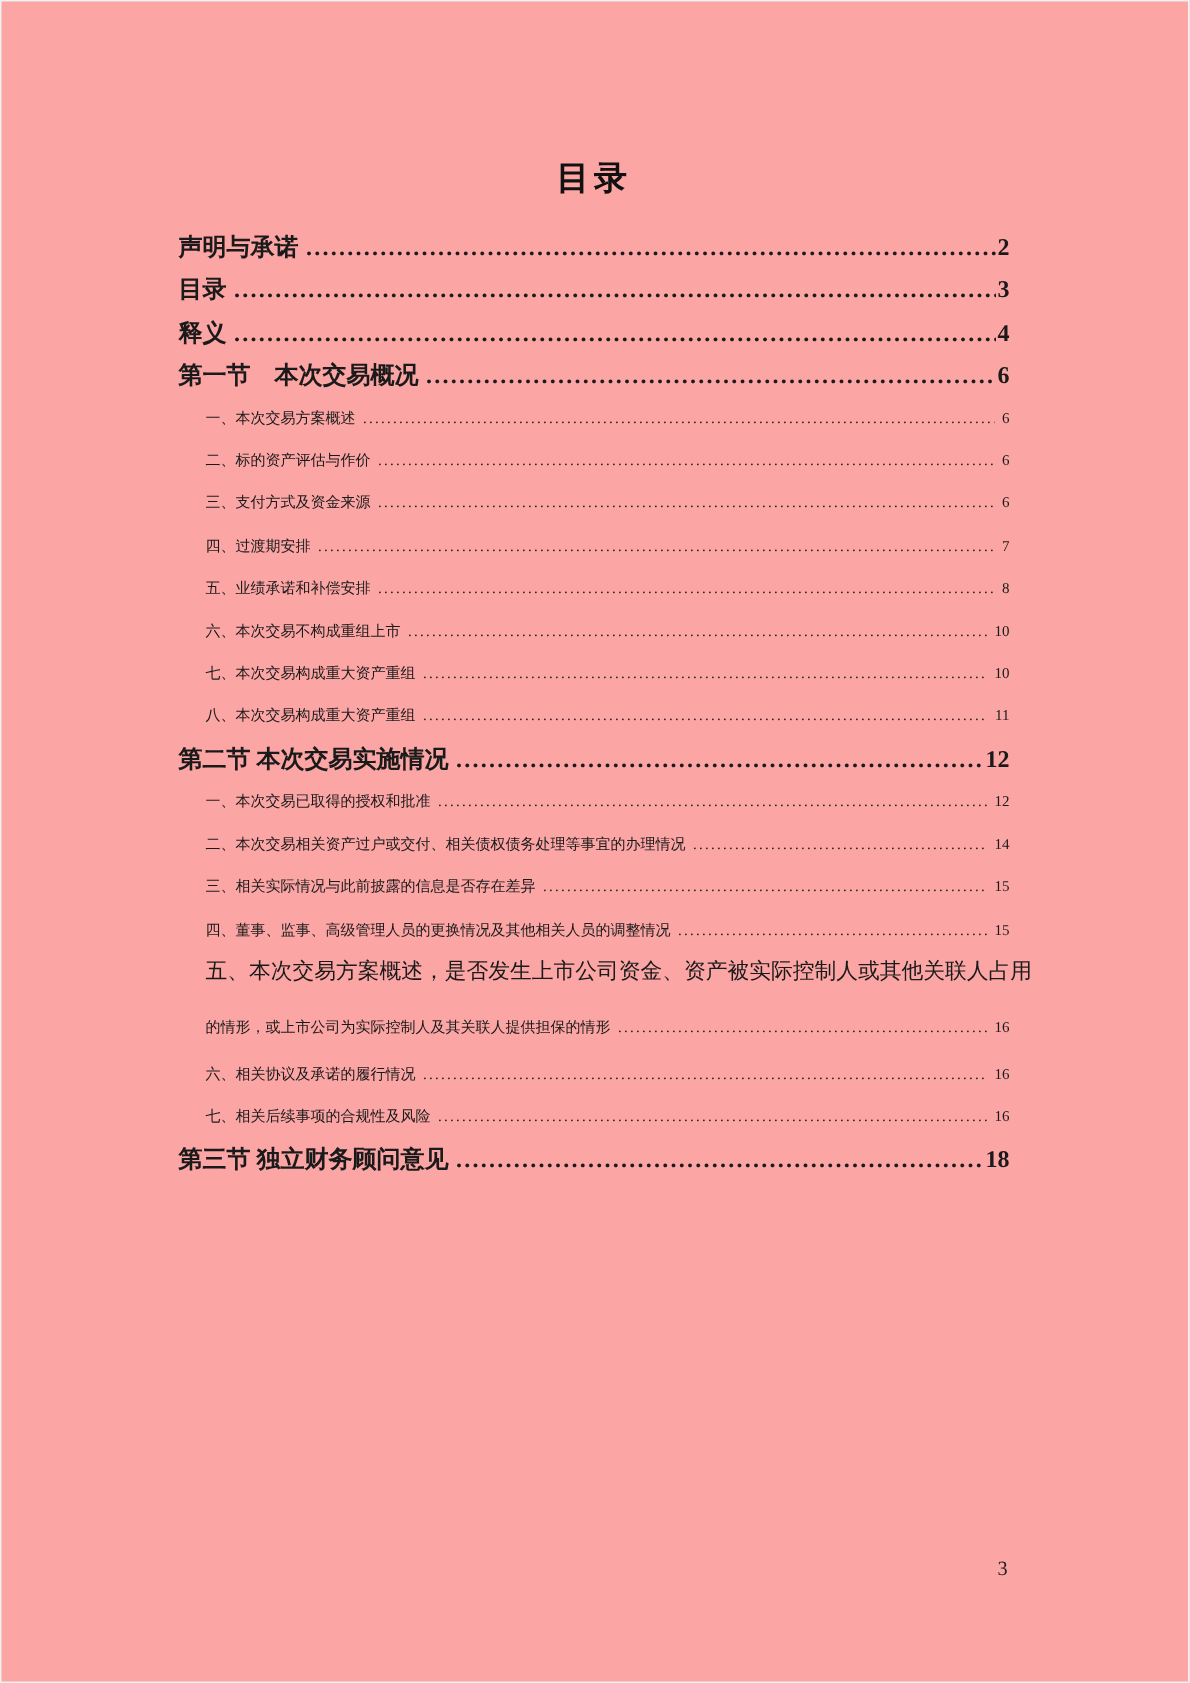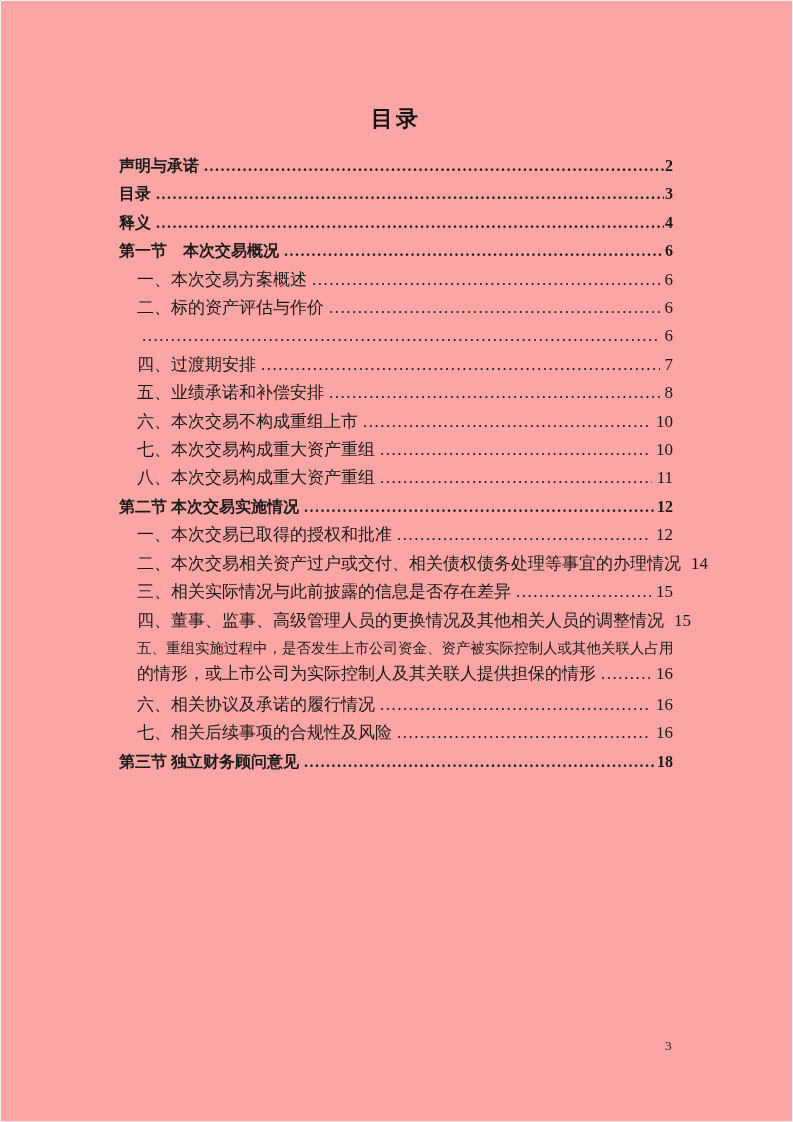--- a/index.html
+++ b/index.html
@@ -36,21 +36,21 @@
     align-items: baseline;
     line-height: 28.4px;
     white-space: nowrap;
   }
   .toc-row.chapter {
     font-size: 16px;
     font-weight: bold;
     font-family: Liberation Serif, serif;
   }
   .toc-row.item {
-    font-size: 17px;
+    font-size: 10px;
     font-weight: normal;
     padding-left: 18px;
     align-items: flex-end;
   }
   .toc-label {
     flex: 0 0 auto;
   }
   .leader {
     flex: 1 1 auto;
     min-width: 0;
@@ -75,20 +75,21 @@
   
   .toc-line-plain {
     font-size: 14.5px;
     line-height: 26.5px;
     padding-left: 18px;
     white-space: nowrap;
   }
   .toc-row.item.wrap-continuation {
     line-height: 26.5px;
     margin-bottom: 3px;
+    margin-top: 12px;
   }
   .footer-pagenum {
     position: absolute;
     left: 665px;
     top: 1038px;
     font-size: 13.5px;
     color: #222222;
   }
 </style>
 </head>
@@ -130,20 +131,21 @@
       <span class="pagenum">6</span>
     </div>
 
     <div class="toc-row item">
       <span class="toc-label">二、标的资产评估与作价</span>
       <span class="leader"></span>
       <span class="pagenum">6</span>
     </div>
 
     <div class="toc-row item">
+      <span class="toc-label">三、支付方式及资金来源</span>
       <span class="leader"></span>
       <span class="pagenum">6</span>
     </div>
 
     <div class="toc-row item">
       <span class="toc-label">四、过渡期安排</span>
       <span class="leader"></span>
       <span class="pagenum">7</span>
     </div>
 
@@ -194,21 +196,21 @@
       <span class="leader"></span>
       <span class="pagenum">15</span>
     </div>
 
     <div class="toc-row item">
       <span class="toc-label">四、董事、监事、高级管理人员的更换情况及其他相关人员的调整情况</span>
       <span class="leader"></span>
       <span class="pagenum">15</span>
     </div>
 
-    <div class="toc-line-plain">五、重组实施过程中，是否发生上市公司资金、资产被实际控制人或其他关联人占用</div>
+    <div class="toc-line-plain">五、本次交易方案概述，是否发生上市公司资金、资产被实际控制人或其他关联人占用</div>
     <div class="toc-row item wrap-continuation">
       <span class="toc-label">的情形，或上市公司为实际控制人及其关联人提供担保的情形</span>
       <span class="leader"></span>
       <span class="pagenum">16</span>
     </div>
 
     <div class="toc-row item">
       <span class="toc-label">六、相关协议及承诺的履行情况</span>
       <span class="leader"></span>
       <span class="pagenum">16</span>

